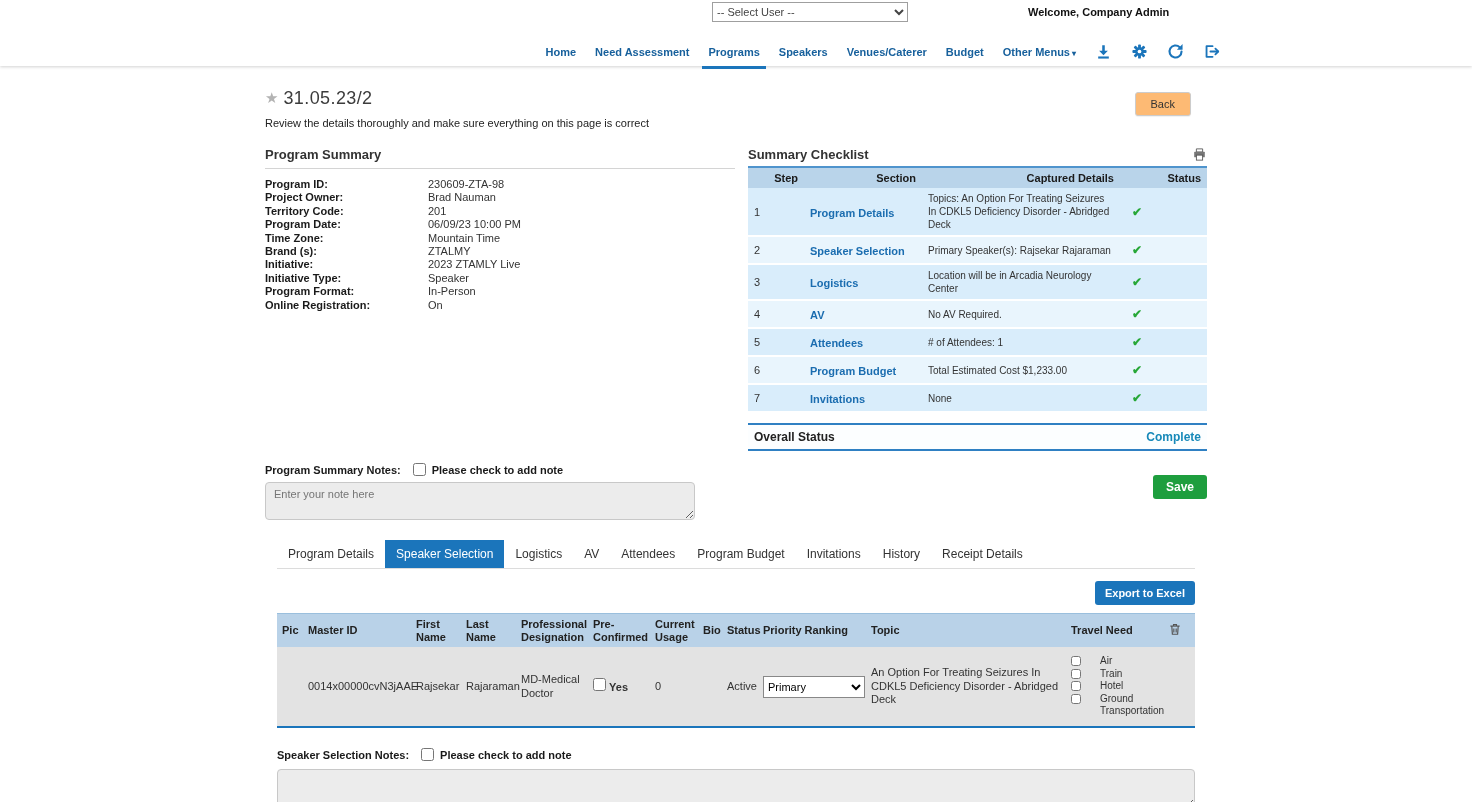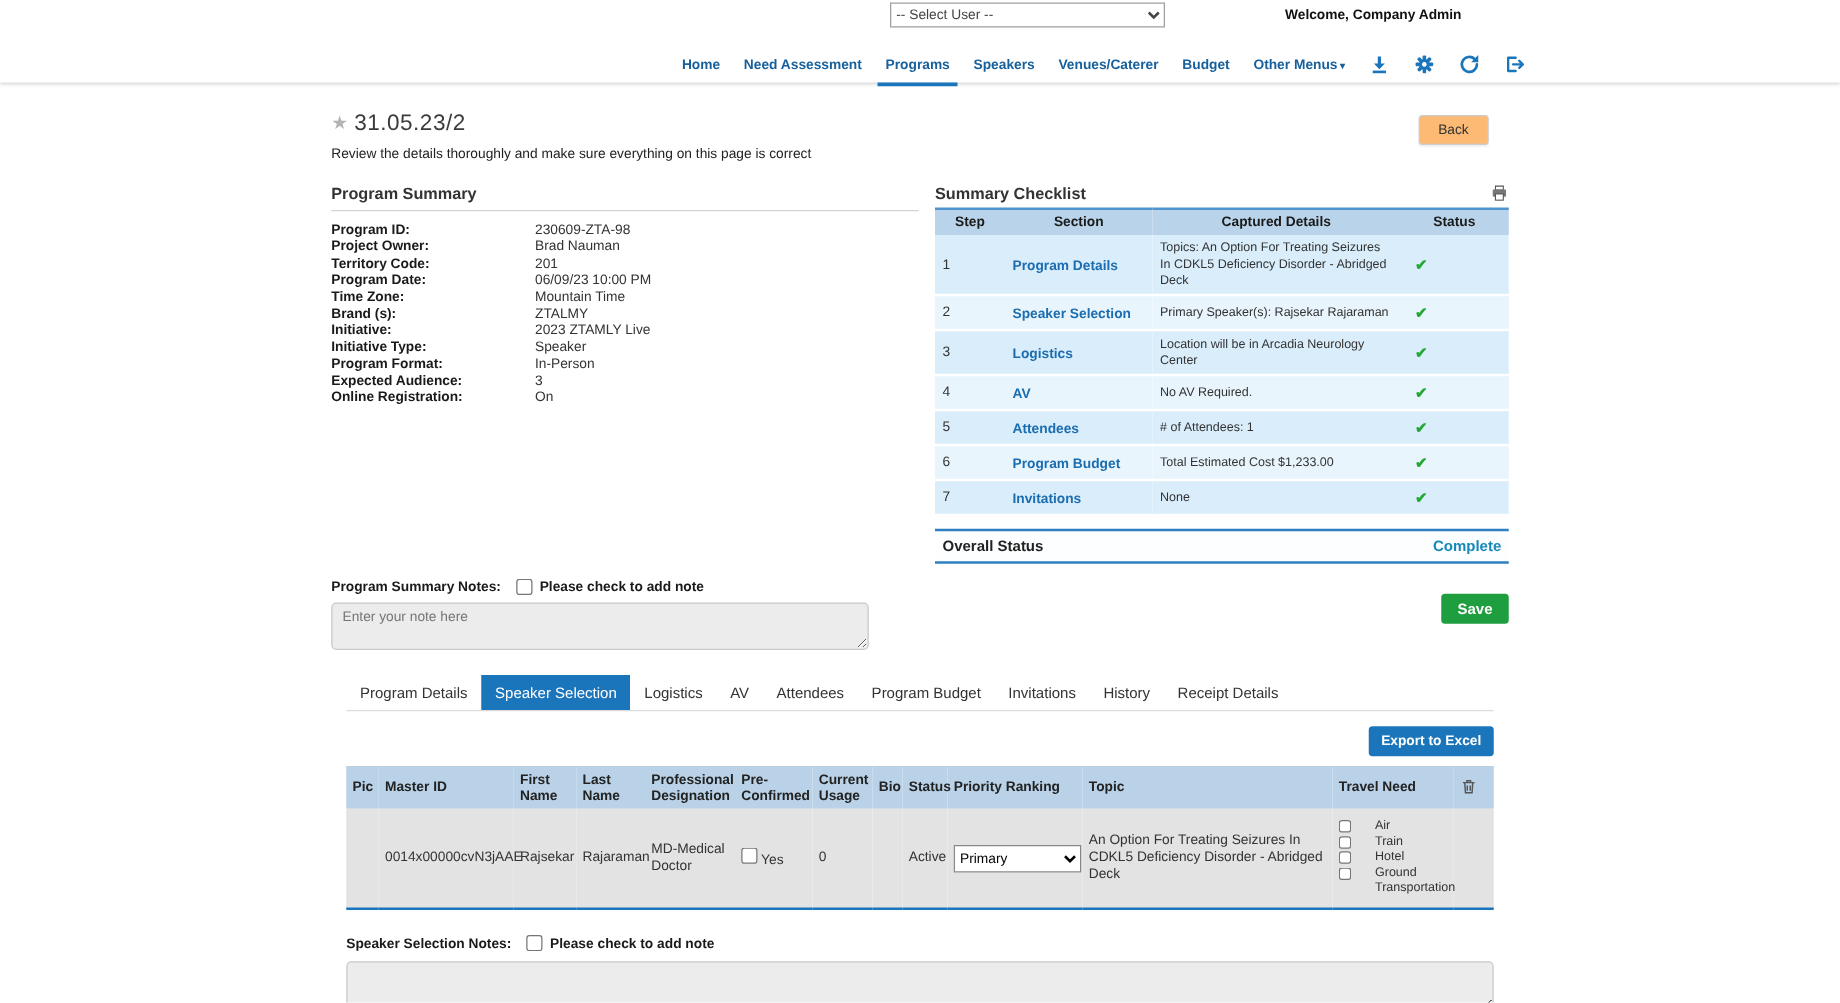--- a/index.html
+++ b/index.html
@@ -4,21 +4,21 @@
 <style>
   * { box-sizing: border-box; margin: 0; padding: 0; }
   html,body { width:1472px; height:802px; }
   body {
     background:#fff; color:#333; overflow:hidden; position:relative;
     font-family:"Liberation Sans", sans-serif;
   }
   
   .topbar { position:absolute; top:0; left:0; width:1472px; height:66px; background:#fff;
             box-shadow:0 1px 3px rgba(0,0,0,.18); z-index:5; }
-  .user-select { position:absolute; left:712px; top:2px; width:220px; height:20px;
+  .user-select { position:absolute; left:712px; top:2px; width:196px; height:20px;
                  font-size:11px; color:#444; border:1px solid #9f9f9f; background:#fff; }
   .welcome { position:absolute; left:1028px; top:6px; font-size:11px; font-weight:700; color:#111; }
   .nav { position:absolute; top:43px; right:252px; display:flex; align-items:center; gap:19px; }
   .nav-link { font-size:11px; font-weight:700; color:#17609c; cursor:pointer; white-space:nowrap; position:relative; }
   .nav-link.active::after { content:""; position:absolute; left:-6px; right:-6px; bottom:-11px; height:3px; background:#1b75bb; }
   .caret { font-size:8px; color:#17609c; margin-left:2px; }
   .nav-icon { width:17px; height:17px; display:inline-block; cursor:pointer; line-height:0; }
   .nav-icon svg { width:17px; height:17px; }
 
   
@@ -38,21 +38,21 @@
   .col-left .sec-heading { border-bottom:1px solid #d4d4d4; padding-bottom:6px; margin-bottom:9px; }
   .field-row { display:flex; font-size:11px; line-height:13.4px; }
   .field-label { width:163px; font-weight:700; color:#1a1a1a; flex:none; }
   .field-value { color:#333; }
 
   .checklist-head { display:flex; justify-content:space-between; align-items:center; margin-bottom:4px; }
   .printer-icon { cursor:pointer; line-height:0; }
 
   table.checklist { width:100%; border-collapse:collapse; table-layout:fixed; }
   table.checklist thead th { background:#b9d4ea; border-top:2px solid #4f94cd; font-size:11px;
-                             text-align:center; padding:4px 6px; color:#1a1a1a; }
+                             text-align:right; padding:4px 6px; color:#1a1a1a; }
   table.checklist tbody td { padding:4px 6px; vertical-align:middle; border-bottom:2px solid #fff; }
   table.checklist tbody tr:nth-child(odd) { background:#d9edfb; }
   table.checklist tbody tr:nth-child(even) { background:#e9f5fd; }
   .cl-step { font-size:11px; color:#333; }
   .cl-section { font-size:11px; font-weight:700; color:#1b6db0; cursor:pointer; text-decoration:none; }
   .cl-details { font-size:10px; color:#333; line-height:13px; }
   .cl-check { color:#27a737; font-size:12px; font-weight:700; padding-left:12px !important; }
 
   .overall { display:flex; justify-content:space-between; margin-top:10px; border-top:2px solid #2f80c3;
              border-bottom:2px solid #2f80c3; padding:5px 6px; background:#fcfeff; }
@@ -77,21 +77,21 @@
   .export-row { text-align:right; margin-top:12px; }
   .export-btn { background:#1b75bb; color:#fff; border:none; border-radius:3px; font-size:11px;
                 font-weight:700; padding:6px 10px; cursor:pointer; }
 
   table.speakers { width:100%; border-collapse:collapse; table-layout:fixed; margin-top:8px; }
   table.speakers thead th { background:#b9d2e8; border-top:1px solid #9abfdd; font-size:11px; font-weight:700;
                             color:#222; text-align:left; padding:4px 5px; vertical-align:middle; line-height:12.5px; }
   table.speakers tbody td { background:#e3e3e3; font-size:11px; color:#333; padding:6px 5px;
                             vertical-align:middle; border-bottom:2px solid #1b75bb; line-height:13.5px; }
   table.speakers tbody tr { height:80px; }
-  .pre-label { font-weight:400; }
+  .pre-label { font-weight:700; }
   .priority-select { width:102px; height:22px; font-size:11px; border:1px solid #888; background:#fff; }
   .travel-opt { display:flex; align-items:flex-start; gap:19px; font-size:10px; line-height:12.5px; }
   .travel-opt input { width:10px; height:10px; margin-top:1px; flex:none; }
   .trash-icon { cursor:pointer; line-height:0; }
   .trash-icon svg { width:14px; height:14px; }
 
   .notes-row2 { display:flex; align-items:center; gap:6px; margin-top:20px; font-size:11px;
                 font-weight:700; color:#1a1a1a; }
   .notes-row2 input { margin-left:6px; }
   .note-area2 { display:block; margin-top:8px; width:918px; height:40px; background:#ececec;
@@ -189,24 +189,20 @@
           <span class="field-label">Initiative:</span>
           <span class="field-value">2023 ZTAMLY Live</span>
         </div>
       <div class="field-row">
           <span class="field-label">Initiative Type:</span>
           <span class="field-value">Speaker</span>
         </div>
       <div class="field-row">
           <span class="field-label">Program Format:</span>
           <span class="field-value">In-Person</span>
-        </div>
-      <div class="field-row">
-          <span class="field-label">Expected Audience:</span>
-          <span class="field-value">3</span>
         </div>
       <div class="field-row">
           <span class="field-label">Online Registration:</span>
           <span class="field-value">On</span>
         </div>
     </div>
 
     <div class="col-right">
       <div class="checklist-head">
         <div class="sec-heading">Summary Checklist</div>

